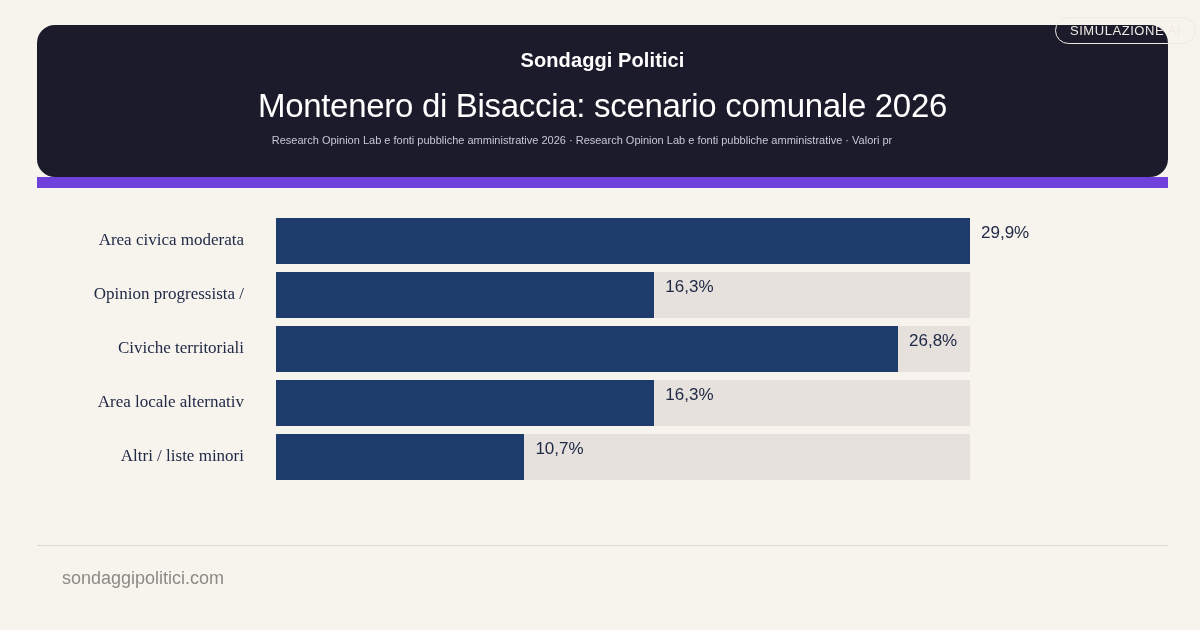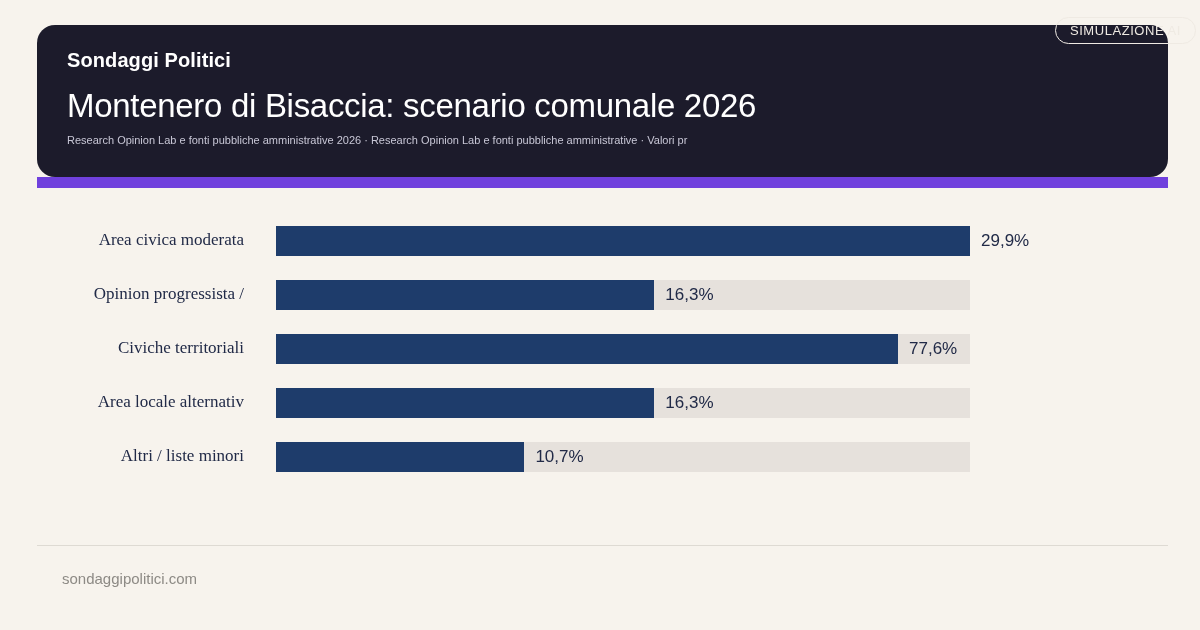--- a/index.html
+++ b/index.html
@@ -32,20 +32,21 @@
     position: relative;
     margin: 25px 32px 0 37px;
   }
 
   .header-card {
     position: relative;
     background: #1c1b2b;
     border-radius: 18px;
     padding: 22px 30px 28px 30px;
     min-height: 140px;
+    text-align: center;
   }
 
   .brand {
     font-size: 20px;
     font-weight: bold;
     color: #ffffff;
     letter-spacing: 0.1px;
     line-height: 1.35;
     white-space: nowrap;
   }
@@ -117,21 +118,21 @@
     overflow: hidden;
     text-overflow: clip;
     flex: 0 0 244px;
     font-family: Liberation Serif, serif;
   }
 
   .row-track-wrap {
     flex: 0 0 694px;
     margin-left: 32px;
     position: relative;
-    height: 30px;
+    height: 46px;
   }
 
   .row-track {
     position: absolute;
     inset: 0;
     background: #e6e1dc;
   }
 
   .row-fill {
     position: absolute;
@@ -158,21 +159,21 @@
     margin: 0 32px 0 37px;
     border-top: 1.5px solid #dedad3;
     display: flex;
     align-items: center;
     justify-content: space-between;
     padding: 0 25px;
     flex: 0 0 66px;
   }
 
   .footer-left, .footer-right {
-    font-size: 15px;
+    font-size: 18px;
     color: #8d8a85;
     white-space: nowrap;
   }
 
   .footer-spacer { height: 19px; flex: 0 0 19px; }
 </style>
 </head>
 <body>
 
 <div class="poster">
@@ -206,21 +207,21 @@
         <div class="row-fill" style="width:54.51%"></div>
         <div class="row-value" style="left:54.51%">16,3%</div>
       </div>
     </div>
 
     <div class="row">
       <div class="row-label">Civiche territoriali</div>
       <div class="row-track-wrap">
         <div class="row-track"></div>
         <div class="row-fill" style="width:89.63%"></div>
-        <div class="row-value" style="left:89.63%">77,6%</div>
+        <div class="row-value" style="left:89.63%">26,8%</div>
       </div>
     </div>
 
     <div class="row">
       <div class="row-label">Area locale alternativ</div>
       <div class="row-track-wrap">
         <div class="row-track"></div>
         <div class="row-fill" style="width:54.51%"></div>
         <div class="row-value" style="left:54.51%">16,3%</div>
       </div>

